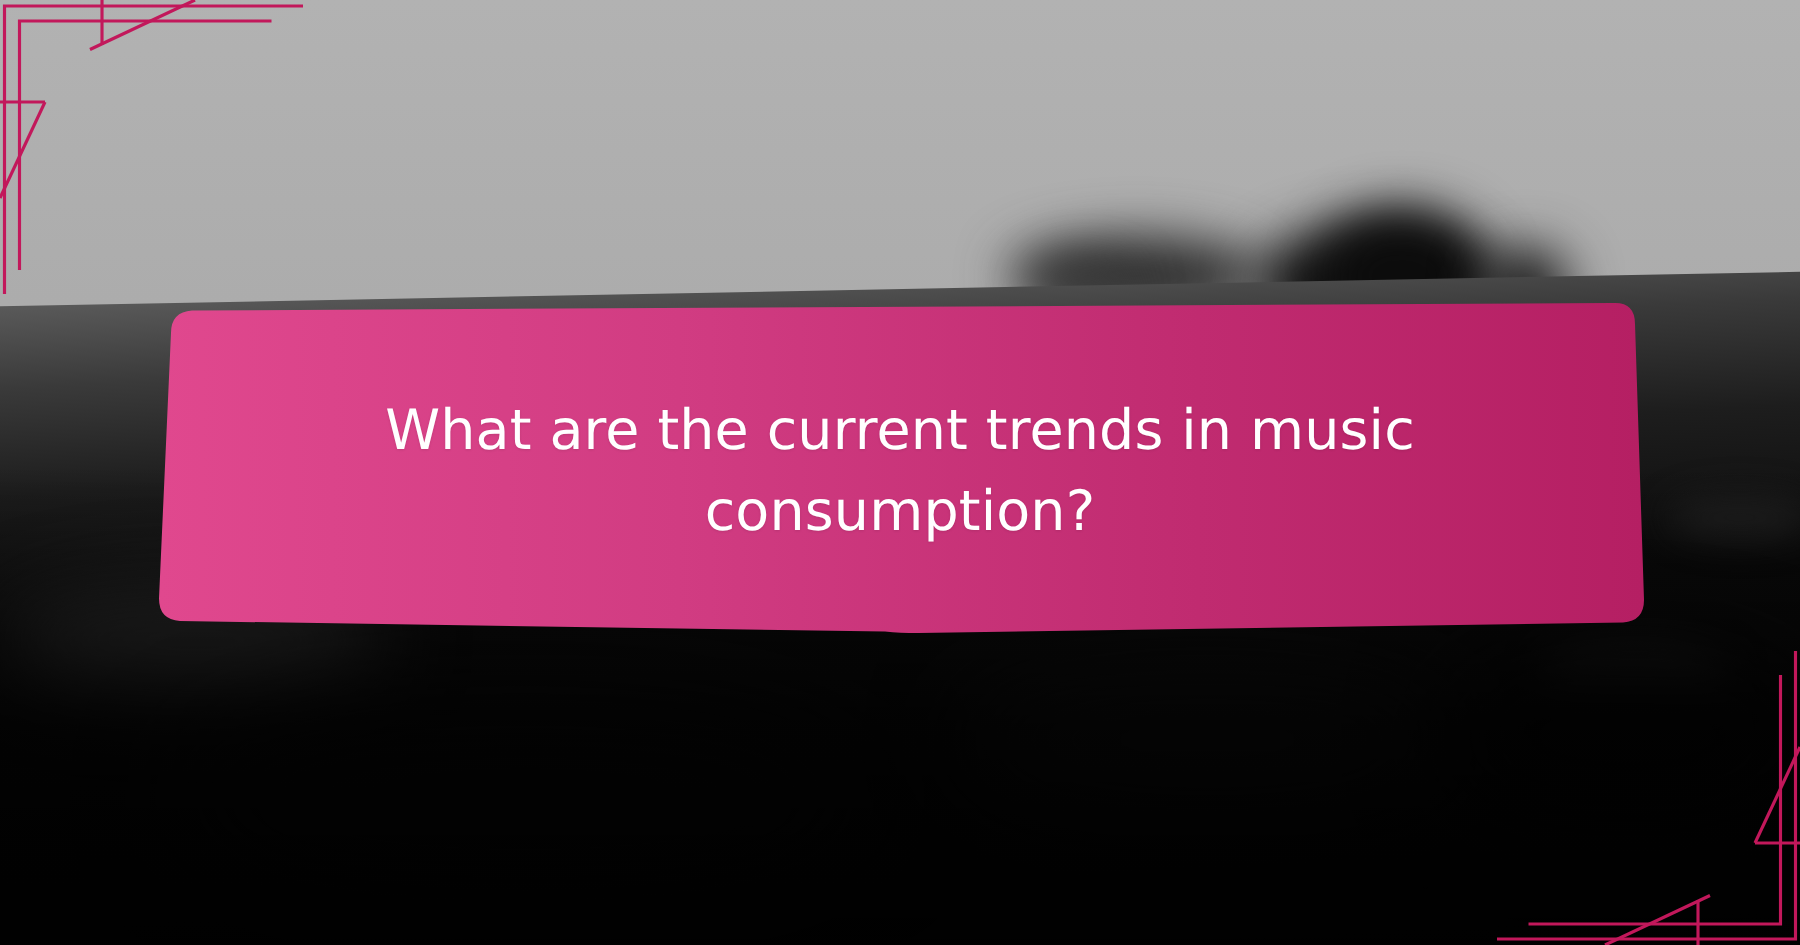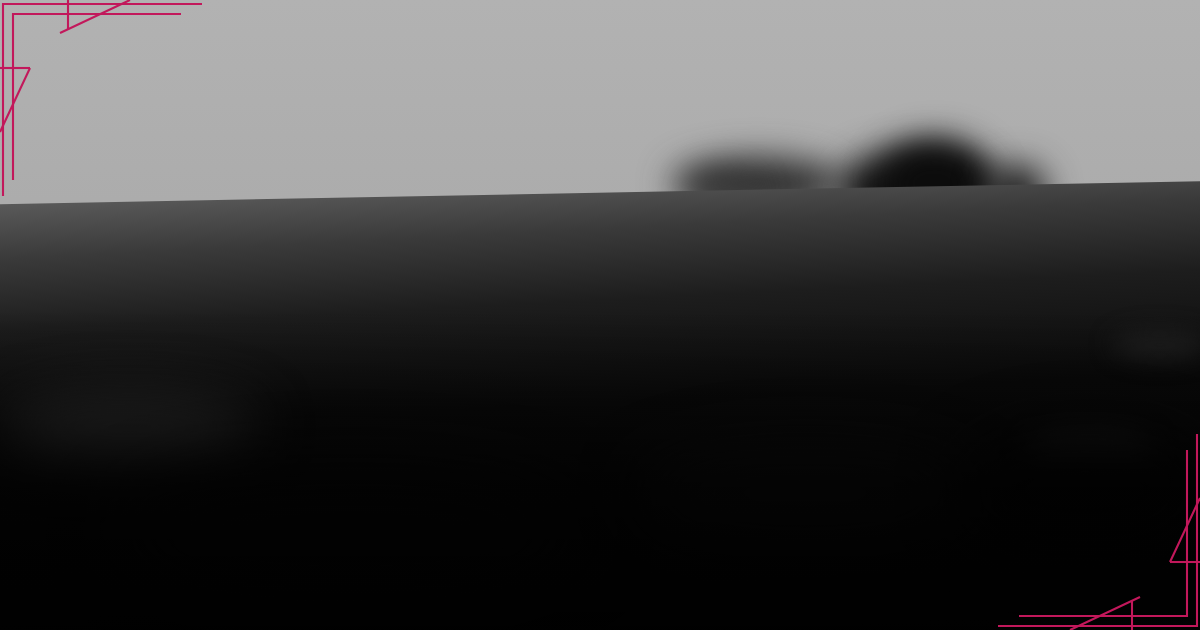--- a/index.html
+++ b/index.html
@@ -151,14 +151,39 @@
     <g fill="none" stroke="#C2185B" stroke-width="2.1" transform="translate(260,240) rotate(180)">
       <path d="M 3,196 L 3,4 L 202,4"></path>
       <path d="M 13,180 L 13,14 L 181,14"></path>
       <path d="M 68,0 L 68,30"></path>
       <path d="M 60,33 L 130,0"></path>
       <path d="M 0,68 L 30,68"></path>
       <path d="M 30,68 L 0,132"></path>
     </g>
   </svg>
 
+  <div class="banner-wrap">
+    <svg class="banner-shape" width="1000" height="228" viewBox="0 0 1000 228" preserveAspectRatio="none">
+      <defs>
+        <linearGradient id="bannerGrad" x1="0" y1="0" x2="1" y2="0">
+          <stop offset="0%" stop-color="#E0488E"></stop>
+          <stop offset="35%" stop-color="#D13C82"></stop>
+          <stop offset="70%" stop-color="#C02B70"></stop>
+          <stop offset="100%" stop-color="#B51F63"></stop>
+        </linearGradient>
+      </defs>
+      <path d="M 14,22
+               Q 14,8 28,7
+               L 975,2
+               Q 990,1 990,16
+               L 996,200
+               Q 996,214 982,215
+               L 512,222
+               Q 500,222 490,221
+               L 20,214
+               Q 6,213 6,199
+               Z" fill="url(#bannerGrad)"></path>
+    </svg>
+
+    <div class="banner-text">What are the current trends in music consumption?</div>
+  </div>
 
 </div>
 
 </body></html>

